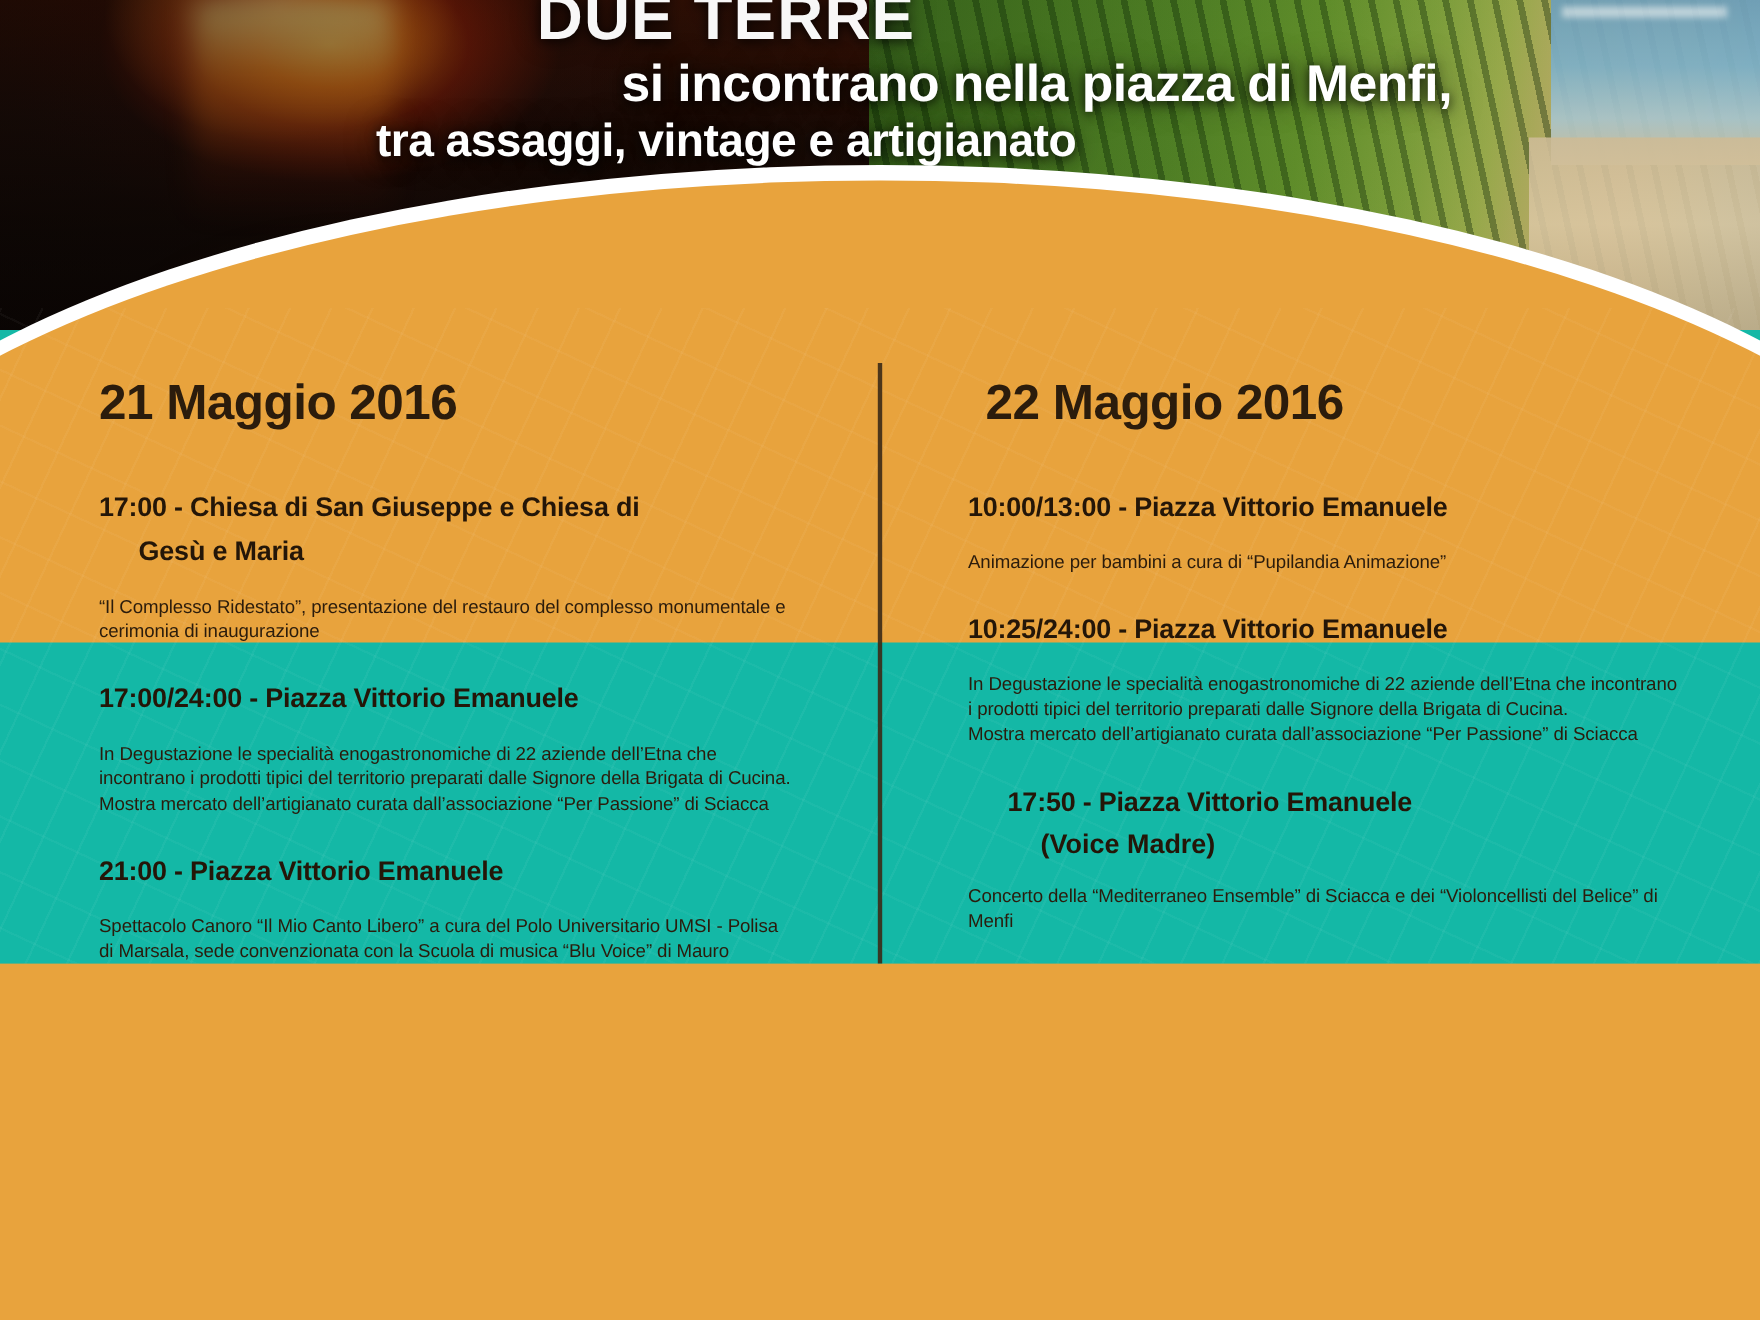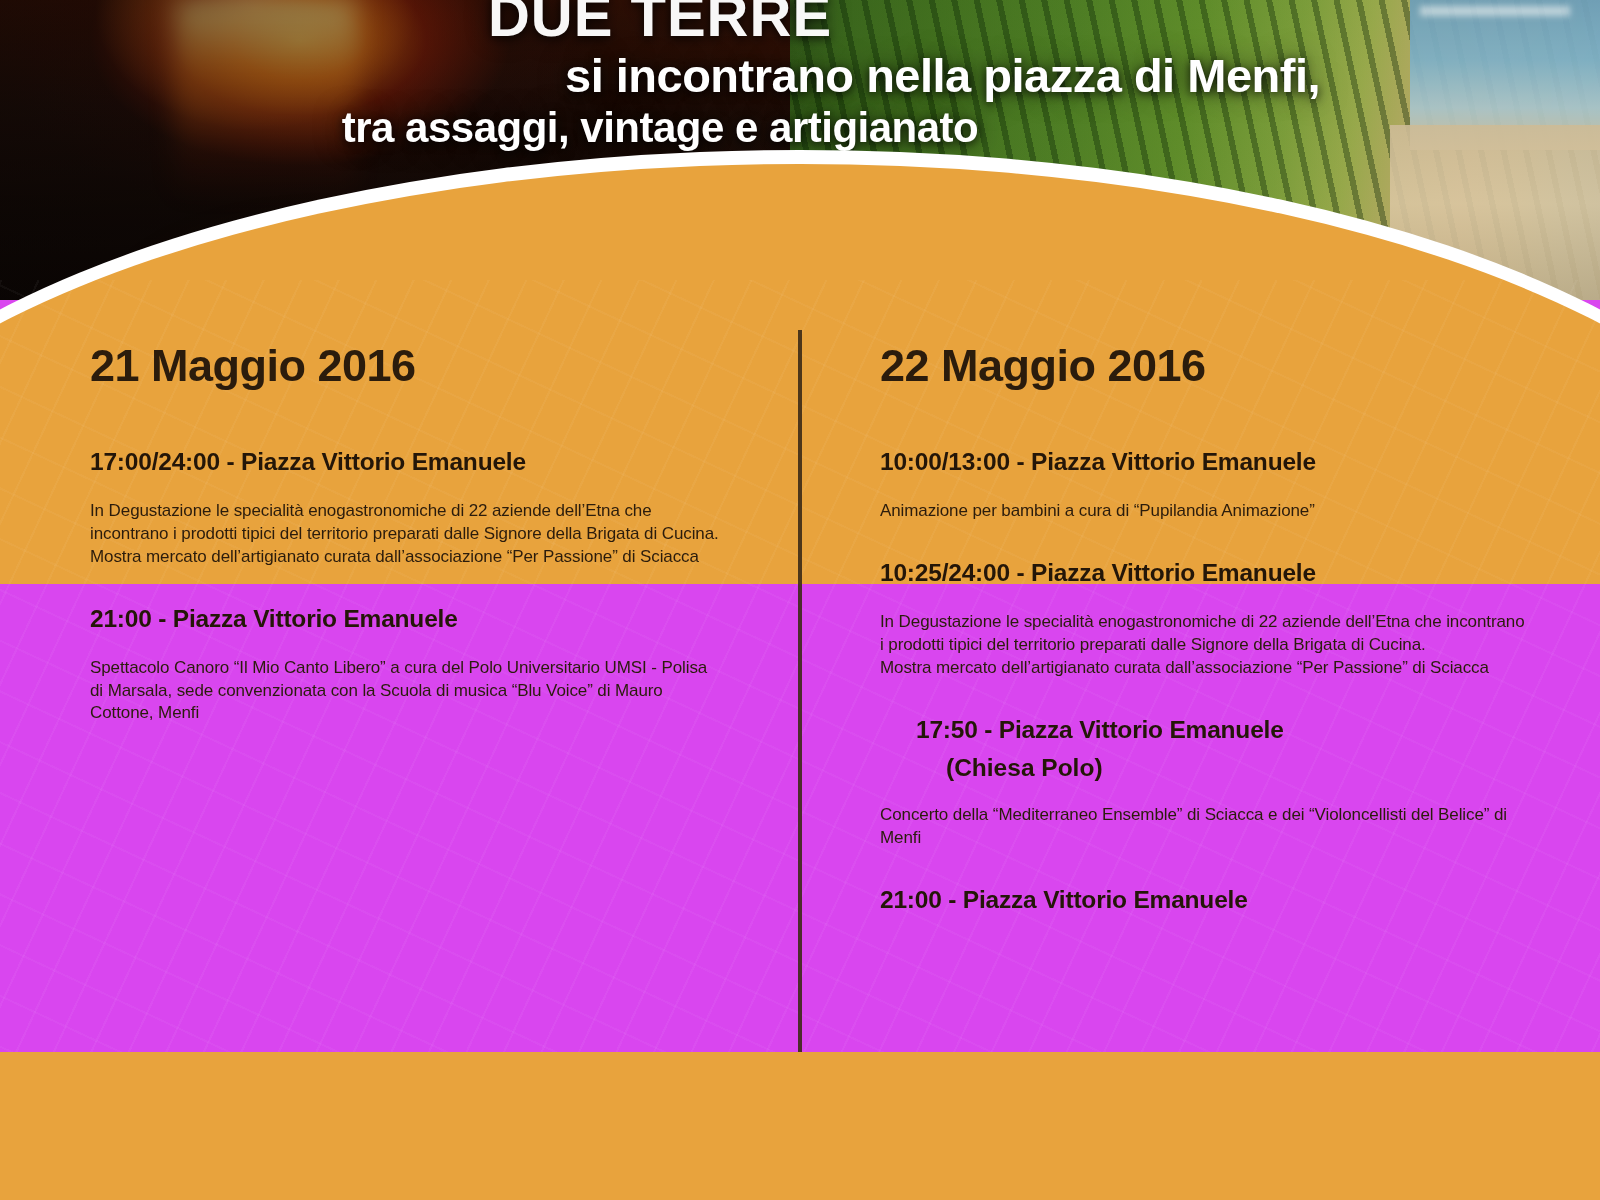--- a/index.html
+++ b/index.html
@@ -8,23 +8,23 @@
     width: 1600px;
     height: 1200px;
     overflow: hidden;
     background: #e8a33d;
     font-family: "Liberation Sans", sans-serif;
   }
 
   #poster {
     position: relative;
     width: 1600px;
-    height: 1052px;
+    height: 876px;
     overflow: hidden;
-    background: #d946ef;
+    background: #14b8a6;
   }
 
   
   .banner {
     position: absolute;
     top: 0; left: 0;
     width: 1600px;
     height: 300px;
     overflow: hidden;
     background: #120a06;
@@ -189,21 +189,21 @@
     opacity: 0.9;
   }
 
   .day-title {
     font-size: 45px;
     font-weight: bold;
     color: #2b1c0c;
     letter-spacing: -0.5px;
     margin: 20px 0 54px 0;
   }
-  .col-right .day-title { margin-left: 0; }
+  .col-right .day-title { margin-left: 16px; }
 
   .entry { margin-bottom: 0; }
 
   .entry-head {
     font-size: 24.5px;
     font-weight: bold;
     color: #241608;
     line-height: 1.32;
     margin: 0 0 8px 0;
     letter-spacing: -0.2px;
@@ -256,20 +256,25 @@
   <div class="curve-inner"></div>
 
   <div class="paper-texture"></div>
   <div class="divider"></div>
 
   <div class="columns">
 
     <div class="col col-left">
       <div class="day-title">21 Maggio 2016</div>
 
+      <div class="entry">
+        <div class="entry-head">17:00 - Chiesa di San Giuseppe e Chiesa di</div>
+        <div class="entry-head indent-2">Gesù e Maria</div>
+        <div class="entry-body">“Il Complesso Ridestato”, presentazione del restauro del complesso monumentale e cerimonia di inaugurazione</div>
+      </div>
 
       <div class="entry">
         <div class="entry-head">17:00/24:00 - Piazza Vittorio Emanuele</div>
         <div class="entry-body">In Degustazione le specialità enogastronomiche di 22 aziende dell’Etna che incontrano i prodotti tipici del territorio preparati dalle Signore della Brigata di Cucina.<br>Mostra mercato dell’artigianato curata dall’associazione “Per Passione” di Sciacca</div>
       </div>
 
       <div class="entry">
         <div class="entry-head">21:00 - Piazza Vittorio Emanuele</div>
         <div class="entry-body">Spettacolo Canoro “Il Mio Canto Libero” a cura del Polo Universitario UMSI - Polisa di Marsala, sede convenzionata con la Scuola di musica “Blu Voice” di Mauro Cottone, Menfi</div>
       </div>
@@ -283,21 +288,21 @@
         <div class="entry-body">Animazione per bambini a cura di “Pupilandia Animazione”</div>
       </div>
 
       <div class="entry">
         <div class="entry-head">10:25/24:00 - Piazza Vittorio Emanuele</div>
         <div class="entry-body">In Degustazione le specialità enogastronomiche di 22 aziende dell’Etna che incontrano i prodotti tipici del territorio preparati dalle Signore della Brigata di Cucina.<br>Mostra mercato dell’artigianato curata dall’associazione “Per Passione” di Sciacca</div>
       </div>
 
       <div class="entry">
         <div class="entry-head indent-2">17:50 - Piazza Vittorio Emanuele</div>
-        <div class="entry-head-sub">(Chiesa Polo)</div>
+        <div class="entry-head-sub">(Voice Madre)</div>
         <div class="entry-body">Concerto della “Mediterraneo Ensemble” di Sciacca e dei “Violoncellisti del Belice” di Menfi</div>
       </div>
 
       <div class="entry">
         <div class="entry-head">21:00 - Piazza Vittorio Emanuele</div>
       </div>
     </div>
 
   </div>
 </div>

